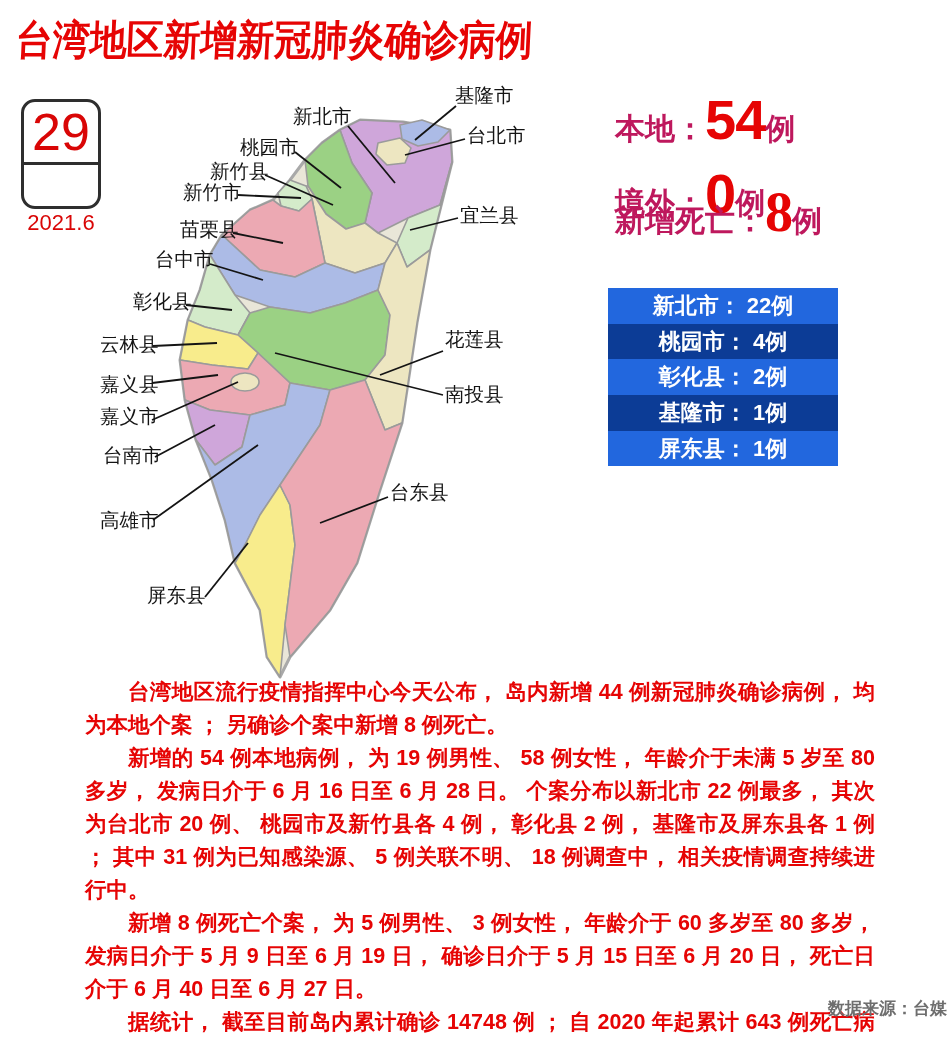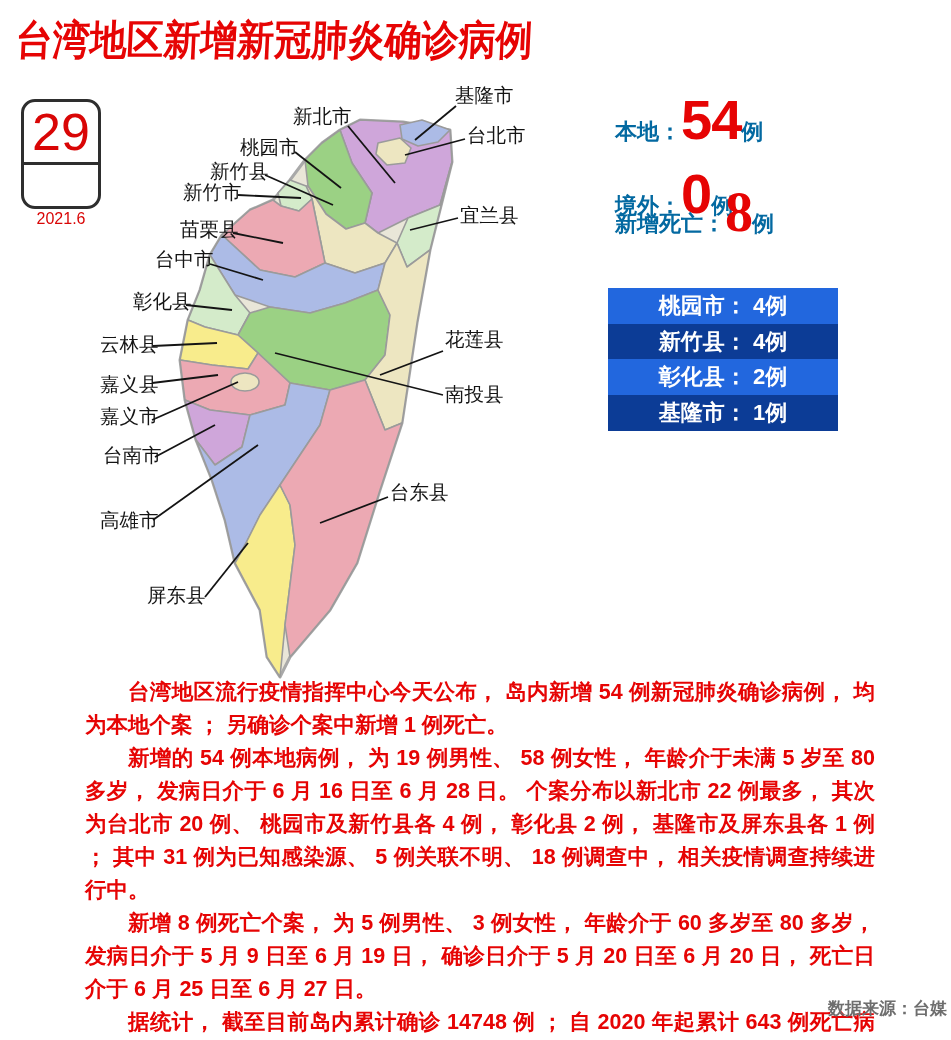--- a/index.html
+++ b/index.html
@@ -11,24 +11,24 @@
     position:absolute;left:16px;top:13px;font-size:41px;font-weight:900;color:#E60404;
     white-space:nowrap;letter-spacing:0px;transform:scaleX(0.90) skewX(-3deg);transform-origin:left center;
   }
   
   .date-badge{
     position:absolute;left:21px;top:99px;width:80px;height:110px;box-sizing:border-box;
     border:3.5px solid #2e2e2e;border-radius:14px;background:#fff;display:flex;flex-direction:column;gap:45px;
   }
   .date-day{flex:1;display:flex;align-items:center;justify-content:center;
     font-size:52px;color:#D90606;border-bottom:3.5px solid #2e2e2e;}
-  .date-ym{height:33px;display:flex;align-items:center;justify-content:center;font-size:16px;color:#D90606;}
+  .date-ym{height:33px;display:flex;align-items:center;justify-content:center;font-size:22px;color:#D90606;}
   
   .stat-row{position:absolute;left:615px;white-space:nowrap;}
-  .stat-row .lab,.stat-row .unit{font-size:22px;font-weight:700;color:#0369a1;}
+  .stat-row .lab,.stat-row .unit{font-size:30px;font-weight:700;color:#be185d;}
   .stat-row .val{font-size:56px;font-weight:700;color:#E60404;line-height:1;letter-spacing:-1px;}
   #stat-local{top:92px;}
   #stat-imported{top:138px;margin-top:28px;}
   #stat-deaths{top:184px;font-family:Liberation Serif, serif;}
   
   .case-table{position:absolute;left:608px;top:288px;width:230px;display:flex;flex-direction:column;}
   .case-row{height:35.7px;line-height:35.7px;text-align:center;font-size:22px;font-weight:700;color:#fff;}
   .case-row:nth-child(odd){background:#2267DE;}
   .case-row:nth-child(even){background:#0C3C96;}
   
@@ -57,24 +57,25 @@
   <span class="lab">本地：</span><span class="val">54</span><span class="unit">例</span>
 </div>
 <div class="stat-row" id="stat-imported">
   <span class="lab">境外：</span><span class="val">0</span><span class="unit">例</span>
 </div>
 <div class="stat-row" id="stat-deaths">
   <span class="lab">新增死亡：</span><span class="val">8</span><span class="unit">例</span>
 </div>
 
 <div class="case-table">
+  <div class="case-row">新北市： 22例</div>
   <div class="case-row">桃园市： 4例</div>
-  <div class="case-row">新竹县： 4例</div>
   <div class="case-row">彰化县： 2例</div>
   <div class="case-row">基隆市： 1例</div>
+  <div class="case-row">屏东县： 1例</div>
 </div>
 
 <div class="map-wrap">
   <svg viewBox="0 0 510 600" xmlns="http://www.w3.org/2000/svg">
 
     <path stroke="#A9A9A9" stroke-width="3" stroke-linejoin="round" d="M265,35 L308,37 L355,45 L357,77 L335,165 L322,238 L307,338 L285,405 L262,478 L235,525 L195,572 L185,592 L172,572 L165,525 L140,478 L130,435 L117,395 L101,355 L90,315 L85,275 L93,235 L105,205 L115,170 L127,150 L155,125 L178,115 L195,95 L210,75 L227,58 L245,45 Z" fill="#E9E6D8"></path>
 
     <polygon points="245,45 265,35 308,37 355,45 357,77 345,120 313,133 283,148 270,138 277,108 257,78" fill="#CFA6DA"></polygon>
     <polygon points="305,40 327,35 347,42 355,45 343,57 323,61 307,54" fill="#ACBBE6"></polygon>
     <polygon points="283,58 305,53 316,63 310,78 292,80 281,69" fill="#EDE6C1"></polygon>
@@ -131,19 +132,19 @@
     <text class="map-label" x="5" y="442">高雄市</text>
     <text class="map-label" x="52" y="517">屏东县</text>
     <text class="map-label" x="295" y="414">台东县</text>
     <text class="map-label" x="350" y="316">南投县</text>
     <text class="map-label" x="350" y="261">花莲县</text>
     <text class="map-label" x="365" y="137">宜兰县</text>
   </svg>
 </div>
 
 <div class="article">
-  <p>台湾地区流行疫情指挥中心今天公布， 岛内新增 54 例新冠肺炎确诊病例， 均为本地个案 ； 另确诊个案中新增 1 例死亡。</p>
+  <p>台湾地区流行疫情指挥中心今天公布， 岛内新增 44 例新冠肺炎确诊病例， 均为本地个案 ； 另确诊个案中新增 8 例死亡。</p>
   <p>新增的 54 例本地病例， 为 19 例男性、 58 例女性， 年龄介于未满 5 岁至 80 多岁， 发病日介于 6 月 16 日至 6 月 28 日。 个案分布以新北市 22 例最多， 其次为台北市 20 例、 桃园市及新竹县各 4 例， 彰化县 2 例， 基隆市及屏东县各 1 例 ； 其中 31 例为已知感染源、 5 例关联不明、 18 例调查中， 相关疫情调查持续进行中。</p>
-  <p>新增 8 例死亡个案， 为 5 例男性、 3 例女性， 年龄介于 60 多岁至 80 多岁， 发病日介于 5 月 9 日至 6 月 19 日， 确诊日介于 5 月 20 日至 6 月 20 日， 死亡日介于 6 月 25 日至 6 月 27 日。</p>
+  <p>新增 8 例死亡个案， 为 5 例男性、 3 例女性， 年龄介于 60 多岁至 80 多岁， 发病日介于 5 月 9 日至 6 月 19 日， 确诊日介于 5 月 15 日至 6 月 20 日， 死亡日介于 6 月 40 日至 6 月 27 日。</p>
   <p>据统计， 截至目前岛内累计确诊 14748 例 ； 自 2020 年起累计 643 例死亡病例， 其中 635 例为本地病例， 另 8 例为境外输入。</p>
 </div>
 
 <div class="source">数据来源：台媒</div>
 
 </body></html>

